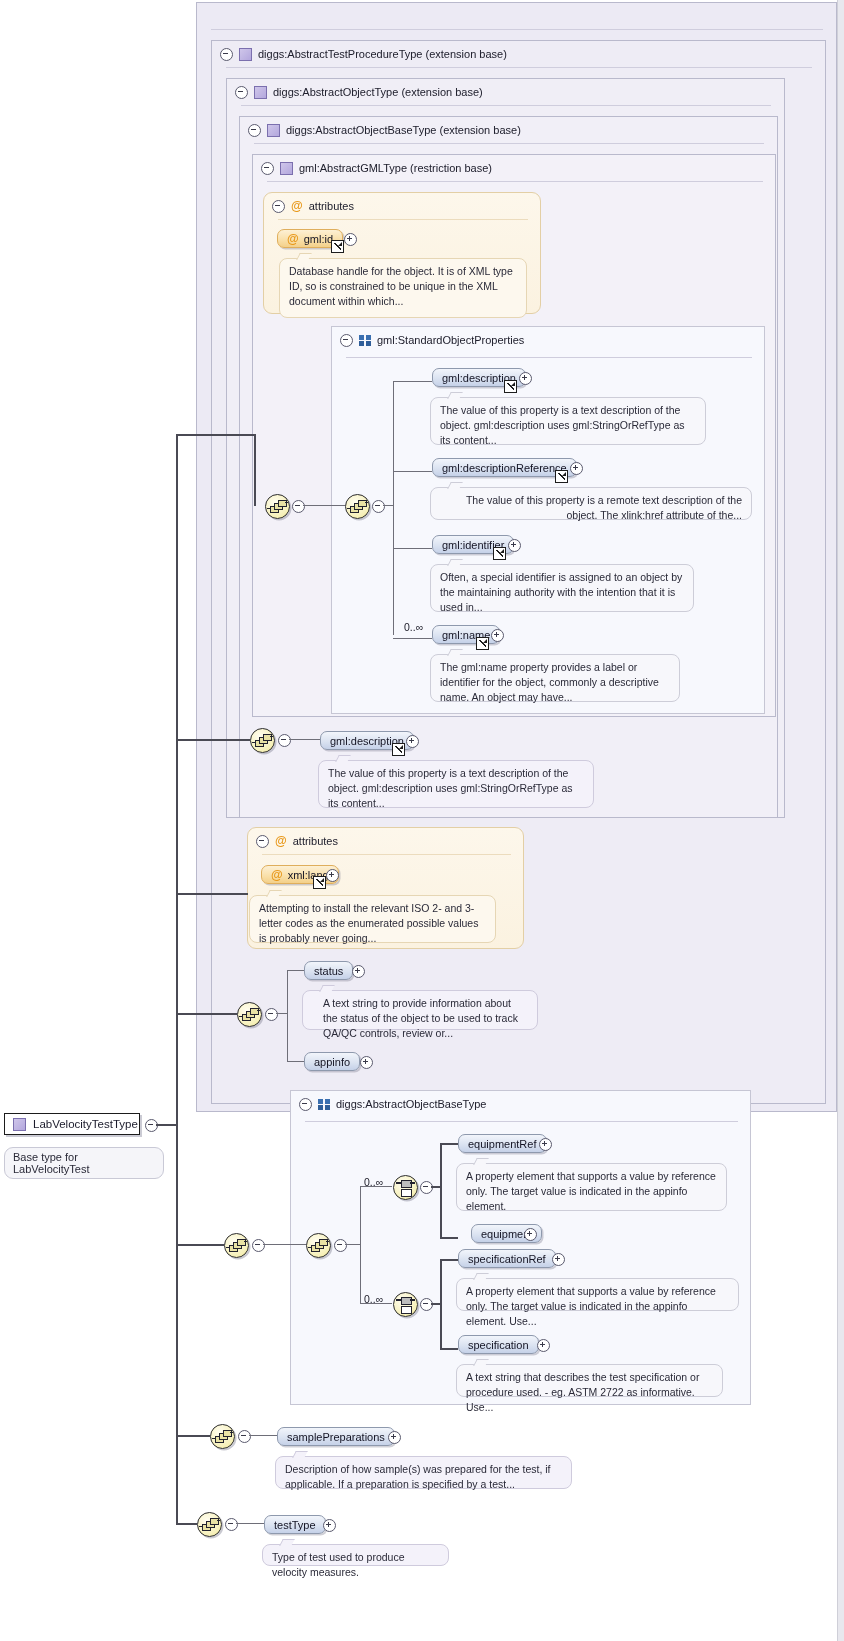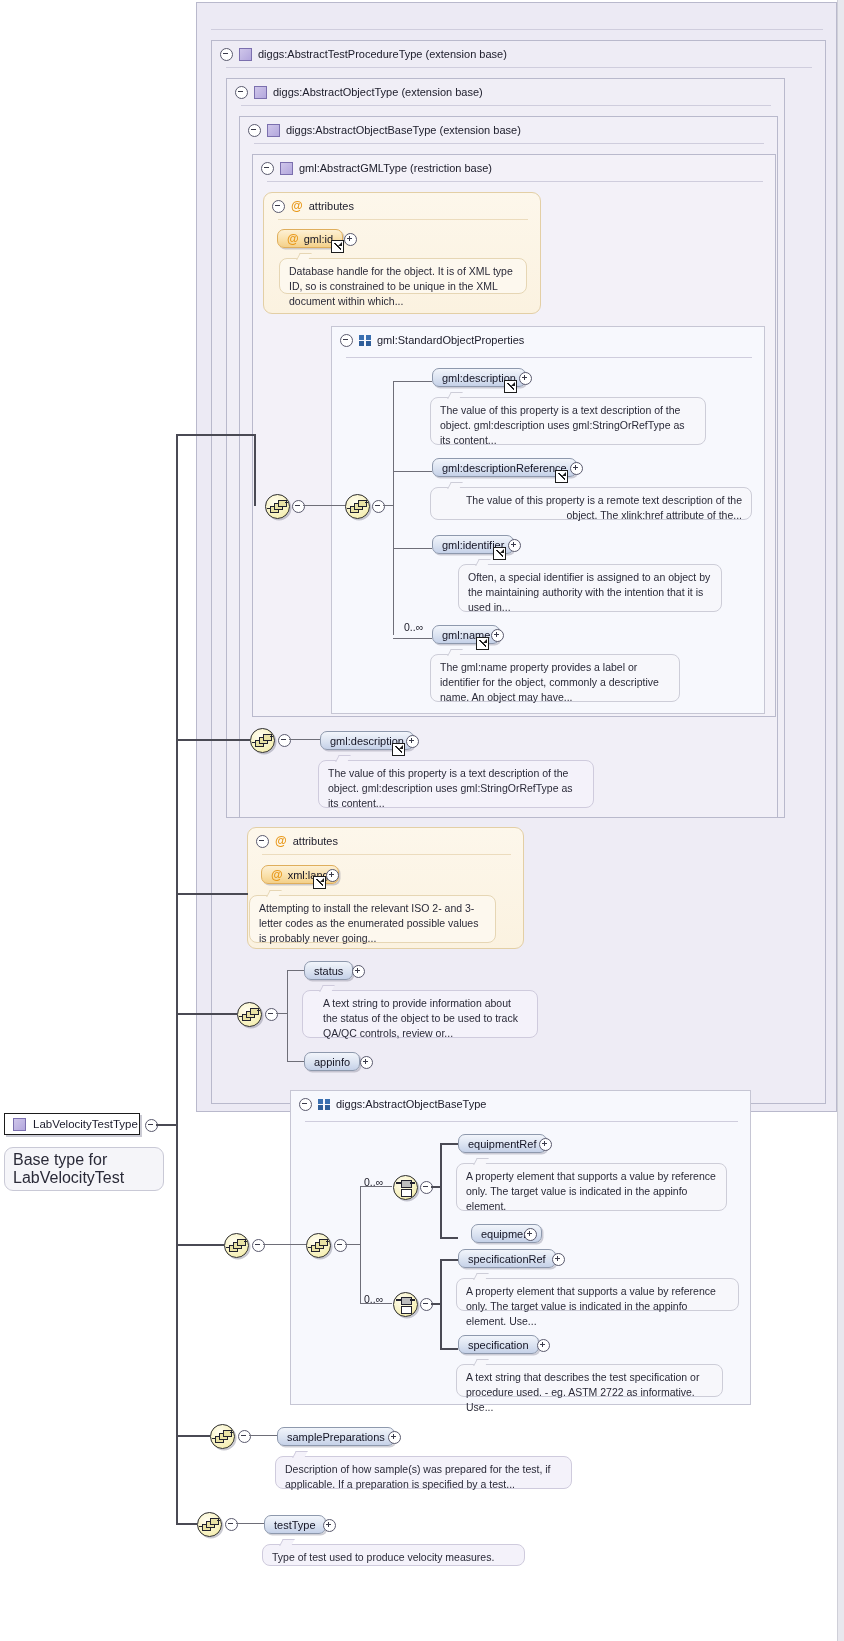--- a/index.html
+++ b/index.html
@@ -99,21 +99,21 @@
   .conn.cho .g b:nth-child(4){left:16px;top:6.4px;width:5px;height:1.4px;}
 
   .cminus{position:absolute;width:11px;height:11px;border:1px solid #5a5a6e;border-radius:50%;background:#fff;}
   .cminus:before{content:"";position:absolute;left:2px;top:4px;width:5px;height:1px;background:#3a3a4a;}
 
   
   .root{position:absolute;box-sizing:border-box;height:22px;display:flex;align-items:center;gap:7px;
         padding:0 8px;border:1.6px solid #1b1b1b;background:#fff;
         box-shadow:2px 2px 0 rgba(140,140,160,.45);font-size:11.5px;}
   .rootnote{position:absolute;box-sizing:border-box;border:1px solid #c9c9d6;border-radius:9px;
-        background:#f5f5f9;font-size:16px;padding:3px 8px;color:#2a2a38;}
+        background:#f5f5f9;font-size:11px;padding:3px 8px;color:#2a2a38;}
 
   
   .ln{position:absolute;background:#6e6e78;}
   .ln.h{height:1px;}
   .ln.v{width:1px;}
   .ln.thick{background:#4a4a54;}
   .ln.thick.h{height:1.6px;}
   .ln.thick.v{width:1.6px;}
   .card{position:absolute;font-size:10.5px;color:#20202c;white-space:nowrap;}
 
@@ -173,21 +173,21 @@
       <span class="tbox-lbl">attributes</span>
     </div>
     <div class="abox-rule" style="left:14px;top:26px;width:250px;"></div>
   </div>
   <div class="pill attr" style="left:277px;top:229px;">
     <span class="at">@</span>
     <span>gml:id</span>
   </div>
   <div class="gbadge" style="left:331px;top:240px;"></div>
   <div class="plus" style="position:absolute;left:344px;top:233px;"></div>
-  <div class="note cream" style="left:279px;top:258px;width:248px;height:36px;">
+  <div class="note cream" style="left:279px;top:258px;width:248px;height:60px;">
     <span class="tail" style="background:#fdf8ee;border-color:#e6d6b4;"></span>
     <span>Database handle for the object. It is of XML type ID, so is constrained to be unique in the XML document within which...</span>
   </div>
 
   <div class="tbox" style="left:331px;top:326px;width:434px;height:388px;background:#f7f8fd;border-color:#c6c6d4;">
     <div class="tbox-hdr">
       <span class="minus"></span>
       <span class="mg">
           <i></i>
           <i></i>
@@ -236,21 +236,21 @@
   <div class="note" style="left:430px;top:487px;width:322px;height:33px;text-align:right;">
     <span class="tail"></span>
     <span>The value of this property is a remote text description of the object. The xlink:href attribute of the...</span>
   </div>
 
   <div class="pill" style="left:432px;top:535px;">
     <span>gml:identifier</span>
   </div>
   <div class="gbadge" style="left:493px;top:547px;"></div>
   <div class="plus" style="position:absolute;left:508px;top:539px;"></div>
-  <div class="note" style="left:430px;top:564px;width:264px;height:48px;margin-left:28px;">
+  <div class="note" style="left:430px;top:564px;width:264px;height:48px;">
     <span class="tail"></span>
     <span>Often, a special identifier is assigned to an object by the maintaining authority with the intention that it is used in...</span>
   </div>
 
   <div class="card" style="left:404px;top:621px;">0..∞</div>
   <div class="pill" style="left:432px;top:625px;">
     <span>gml:name</span>
   </div>
   <div class="gbadge" style="left:476px;top:637px;"></div>
   <div class="plus" style="position:absolute;left:491px;top:629px;"></div>
@@ -324,21 +324,21 @@
   <div class="cminus" style="left:265px;top:1008px;"></div>
   <div class="ln v" style="left:287px;top:970px;height:92px;"></div>
   <div class="ln h" style="left:276px;top:1013px;width:11px;"></div>
   <div class="ln h" style="left:287px;top:970px;width:17px;"></div>
   <div class="ln h" style="left:287px;top:1061px;width:17px;"></div>
 
   <div class="pill" style="left:304px;top:961px;">
     <span>status</span>
   </div>
   <div class="plus" style="position:absolute;left:352px;top:965px;"></div>
-  <div class="note lav" style="left:302px;top:990px;width:236px;height:48px;padding-left:20px;">
+  <div class="note lav" style="left:302px;top:990px;width:236px;height:40px;padding-left:20px;">
     <span class="tail" style="background:#f4f2fa;border-color:#cfcbdd;"></span>
     <span>A text string to provide information about the status of the object to be used to track QA/QC controls, review or...</span>
   </div>
 
   <div class="pill" style="left:304px;top:1052px;">
     <span>appinfo</span>
   </div>
   <div class="plus" style="position:absolute;left:360px;top:1056px;"></div>
 
   <div class="tbox" style="left:290px;top:1090px;width:461px;height:315px;background:#f7f8fd;border-color:#c6c6d4;">
@@ -475,21 +475,21 @@
         <b></b>
       </span>
   </div>
   <div class="cminus" style="left:225px;top:1518px;"></div>
   <div class="ln h" style="left:236px;top:1523px;width:28px;"></div>
 
   <div class="pill" style="left:264px;top:1515px;">
     <span>testType</span>
   </div>
   <div class="plus" style="position:absolute;left:323px;top:1519px;"></div>
-  <div class="note lav" style="left:262px;top:1544px;width:263px;height:22px;">
+  <div class="note lav" style="left:262px;top:1544px;width:187px;height:22px;">
     <span class="tail" style="background:#f4f2fa;border-color:#cfcbdd;"></span>
     <span>Type of test used to produce velocity measures.</span>
   </div>
 
   <div class="root" style="left:4px;top:1113px;width:136px;">
     <span class="sq"></span>
     <span>LabVelocityTestType</span>
   </div>
   <div class="cminus" style="left:145px;top:1119px;"></div>
   <div class="rootnote" style="left:4px;top:1147px;width:160px;">

